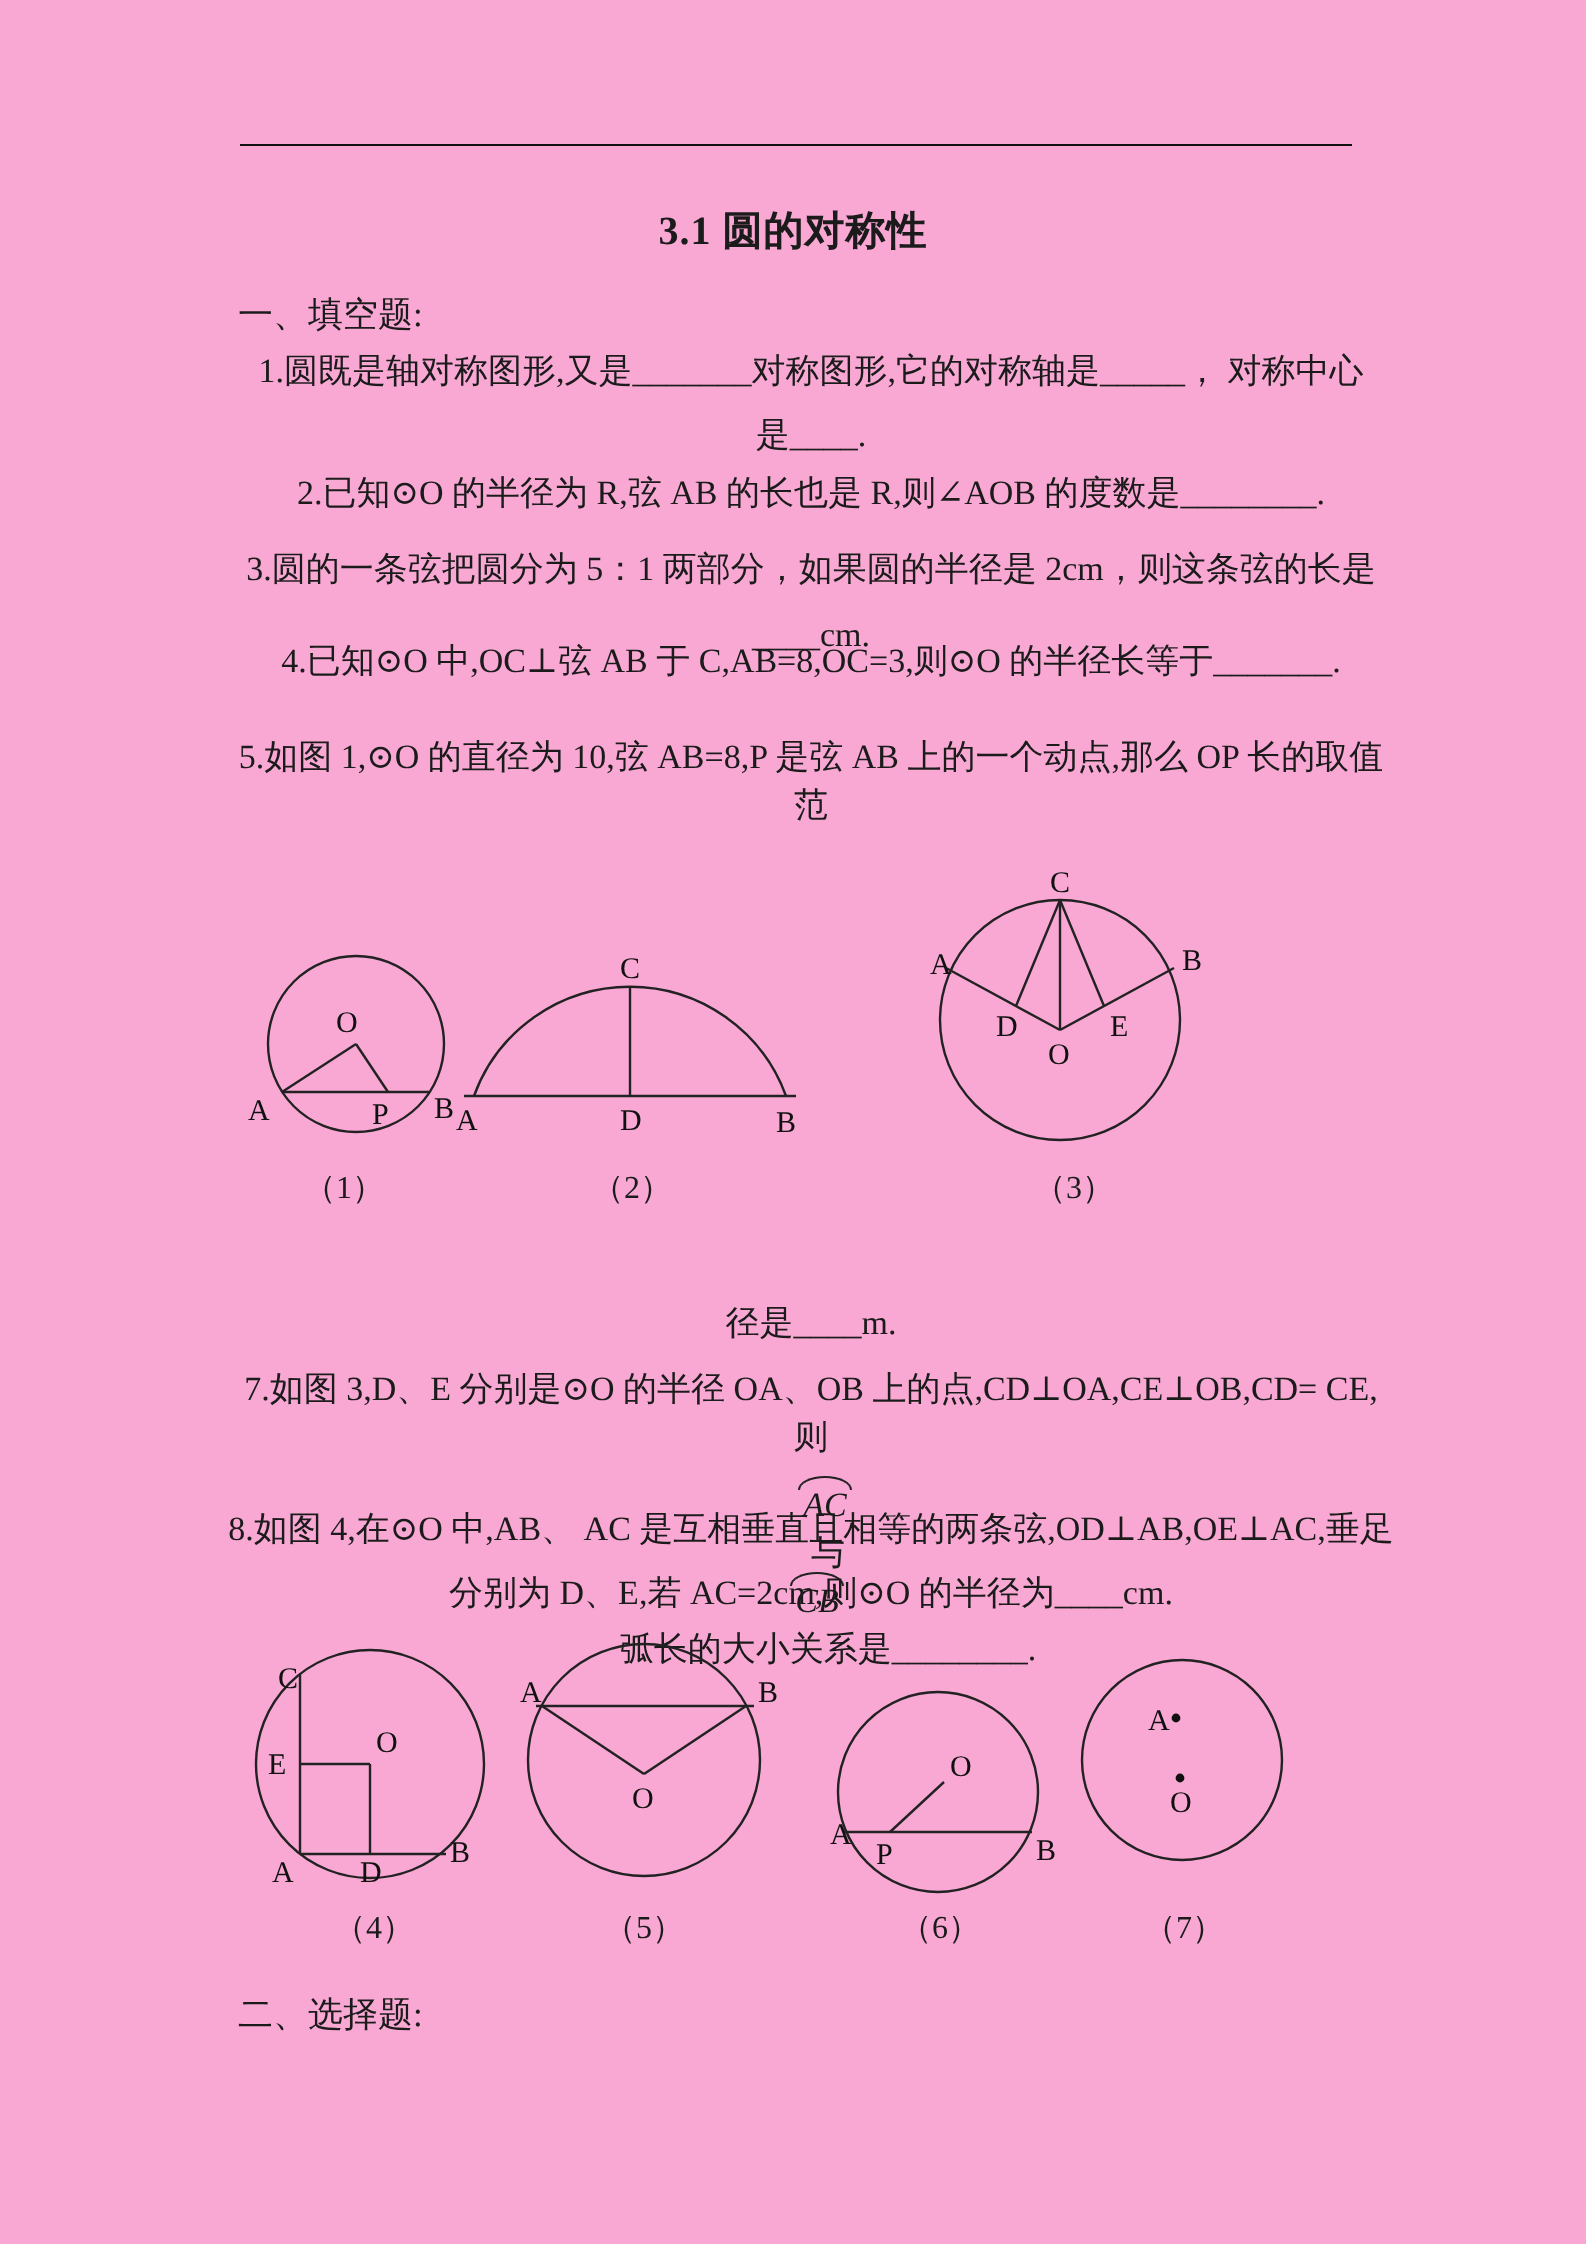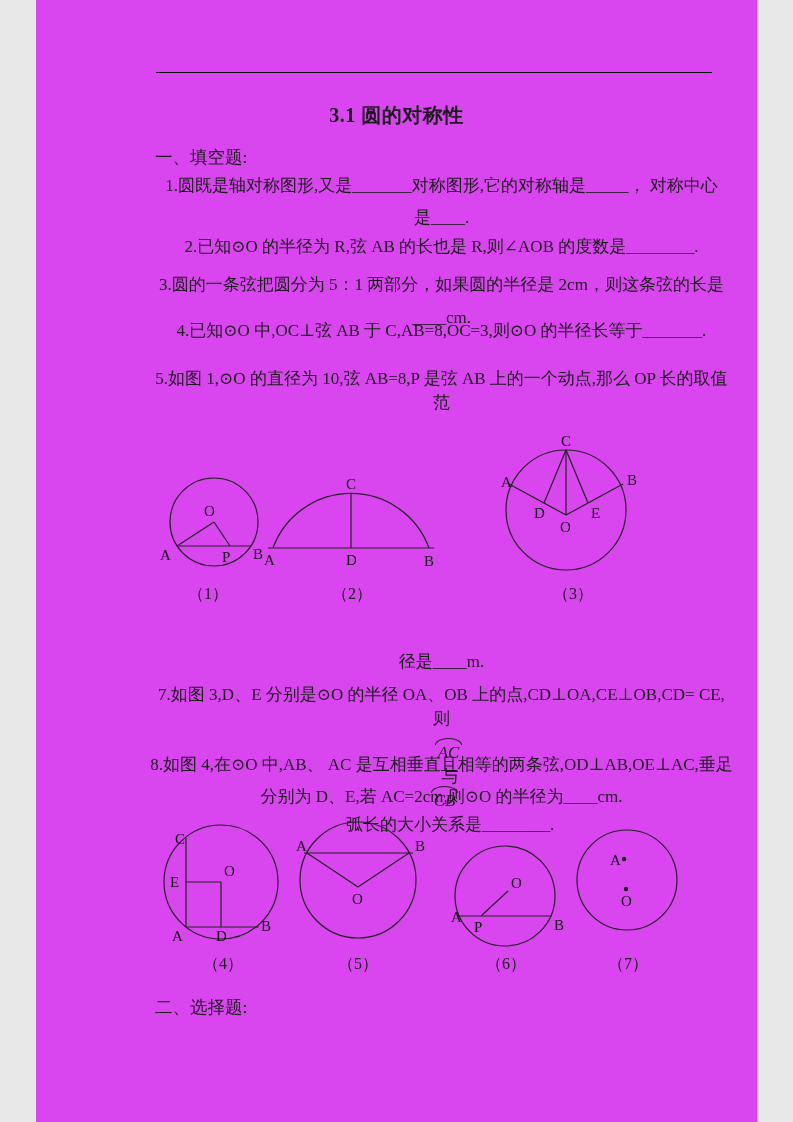--- a/index.html
+++ b/index.html
@@ -1,18 +1,18 @@
 <!DOCTYPE html>
 <html><head>
 <meta charset="utf-8">
 <style>
   html,body { margin:0; padding:0; background:#e8e8e8; }
   .page {
-    position:relative; width:721px; height:1122px; margin:0 auto;
-    background:#d946ef; overflow:hidden;
+    position:relative; width:793px; height:1122px; margin:0 auto;
+    background:#f9a8d4; overflow:hidden;
     font-family:"Liberation Serif","DejaVu Serif",serif;
     color:#1b1b1b;
   }
   .rule { position:absolute; left:120px; top:72px; width:556px; border-top:1.7px solid #111; }
   .title {
     position:absolute; left:0; top:102px; width:100%; text-align:center;
     font-size:20px; font-weight:bold; letter-spacing:0.5px;
   }
   .heading { position:absolute; left:119px; font-size:17.5px; font-weight:normal; }
   .line {

